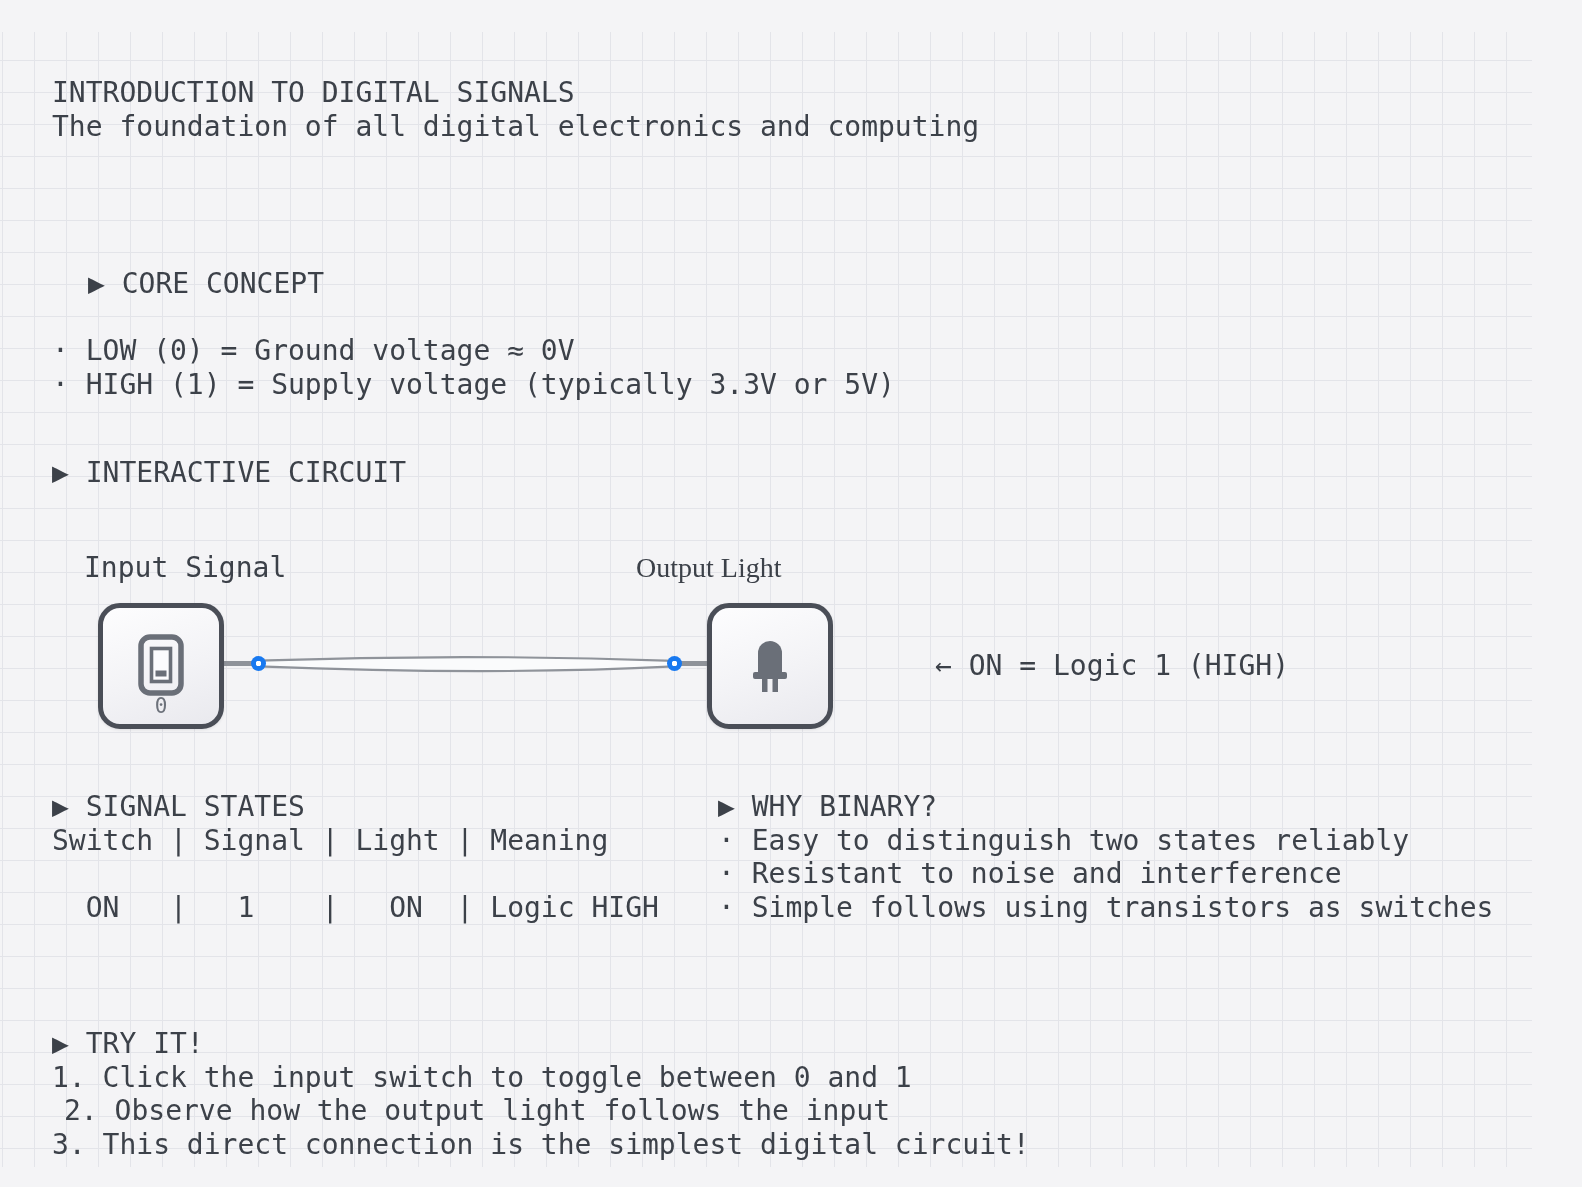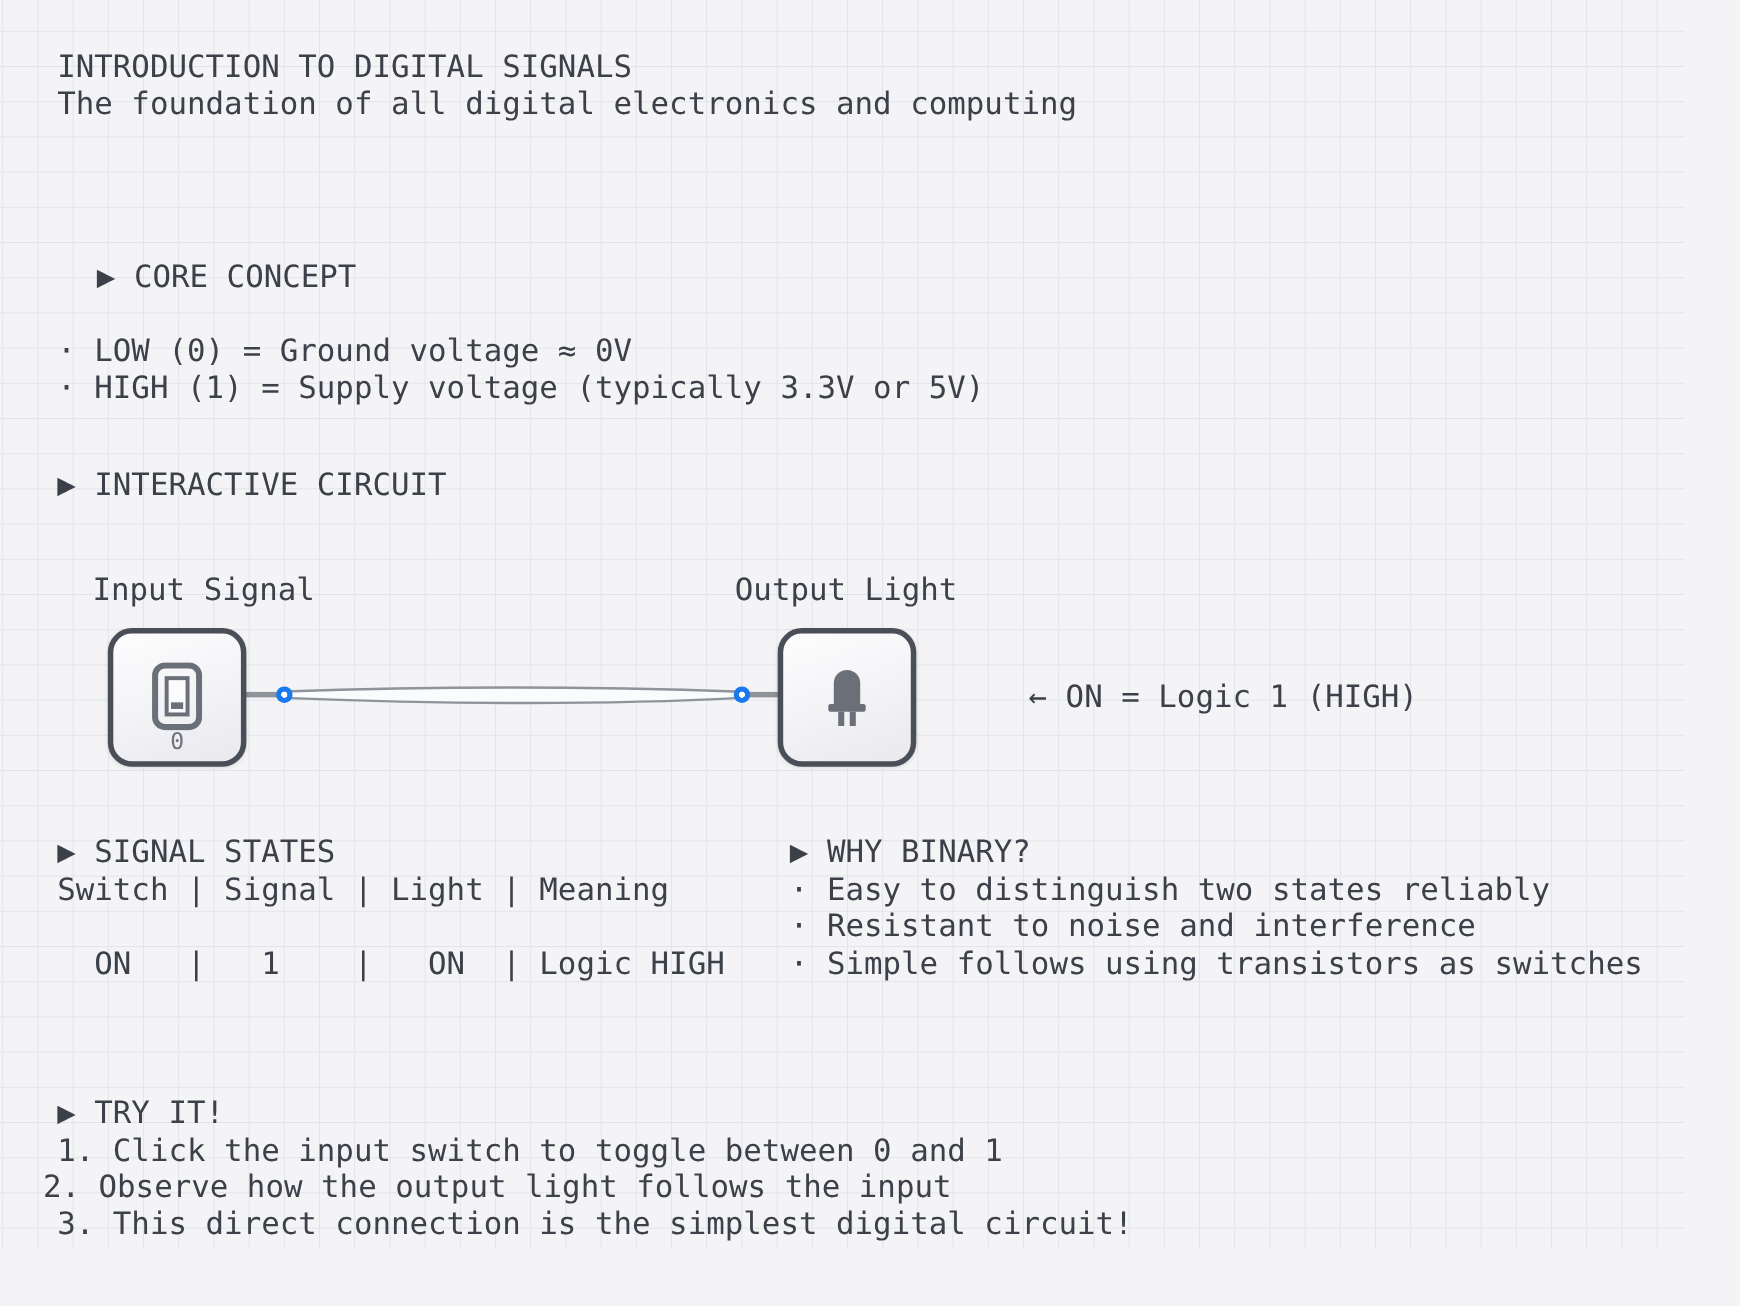--- a/index.html
+++ b/index.html
@@ -37,34 +37,34 @@
   .port{
     position:absolute;width:15px;height:15px;border-radius:50%;top:624px;
     background:radial-gradient(circle at 50% 50%,#ffffff 0 2.6px,#1879f0 3px 100%);
     cursor:crosshair;
   }
   .wire-svg{position:absolute;left:254px;top:618px;}
 </style>
 </head>
 <body>
 
-<div style="position:absolute;inset:0;">
+<div style="position:absolute;inset:0;margin-top:32px;">
 
   <div class="grid"></div>
 
   <div class="txt" style="left:52px;top:44px;">INTRODUCTION TO DIGITAL SIGNALS</div>
   <div class="txt" style="left:52px;top:77.5px;">The foundation of all digital electronics and computing</div>
 
   <div class="txt" style="left:52px;top:235px;padding-left:36px;">▶ CORE CONCEPT</div>
   <div class="txt" style="left:52px;top:302px;">· LOW (0) = Ground voltage ≈ 0V</div>
   <div class="txt" style="left:52px;top:335.5px;">· HIGH (1) = Supply voltage (typically 3.3V or 5V)</div>
 
   <div class="txt" style="left:52px;top:424px;">▶ INTERACTIVE CIRCUIT</div>
   <div class="txt" style="left:84px;top:519px;">Input Signal</div>
-  <div class="txt" style="left:668px;top:519px;">Output Light</div>
+  <div class="txt" style="left:636px;top:519px;font-family:Liberation Serif, serif;">Output Light</div>
 
   <div class="stub" style="left:220px;width:40px;"></div>
   <div class="stub" style="left:666px;width:45px;"></div>
 
   <svg class="wire-svg" width="424" height="30" viewBox="0 0 424 30">
     <path d="M 4 10.6 C 140 5.9 290 6.2 420 10.8 L 420 16.4 C 290 23.2 140 21.8 4 16.4 Z" fill="#fafbfc" stroke="#8f939a" stroke-width="2.2" stroke-linejoin="round"></path>
   </svg>
 
   <div class="node" style="left:98px;top:571px;">
     <div class="icon-wrap">
@@ -97,16 +97,16 @@
   <div class="txt" style="left:52px;top:791.5px;">Switch | Signal | Light | Meaning</div>
   <div class="txt" style="left:52px;top:858.5px;">  ON   |   1    |   ON  | Logic HIGH</div>
 
   <div class="txt" style="left:718px;top:758px;">▶ WHY BINARY?</div>
   <div class="txt" style="left:718px;top:791.5px;">· Easy to distinguish two states reliably</div>
   <div class="txt" style="left:718px;top:825px;">· Resistant to noise and interference</div>
   <div class="txt" style="left:718px;top:858.5px;">· Simple follows using transistors as switches</div>
 
   <div class="txt" style="left:52px;top:995px;">▶ TRY IT!</div>
   <div class="txt" style="left:52px;top:1028.5px;">1. Click the input switch to toggle between 0 and 1</div>
-  <div class="txt" style="left:39px;top:1062px;">2. Observe how the output light follows the input</div>
+  <div class="txt" style="left:64px;top:1062px;">2. Observe how the output light follows the input</div>
   <div class="txt" style="left:52px;top:1095.5px;">3. This direct connection is the simplest digital circuit!</div>
 
 </div>
 
 </body></html>

